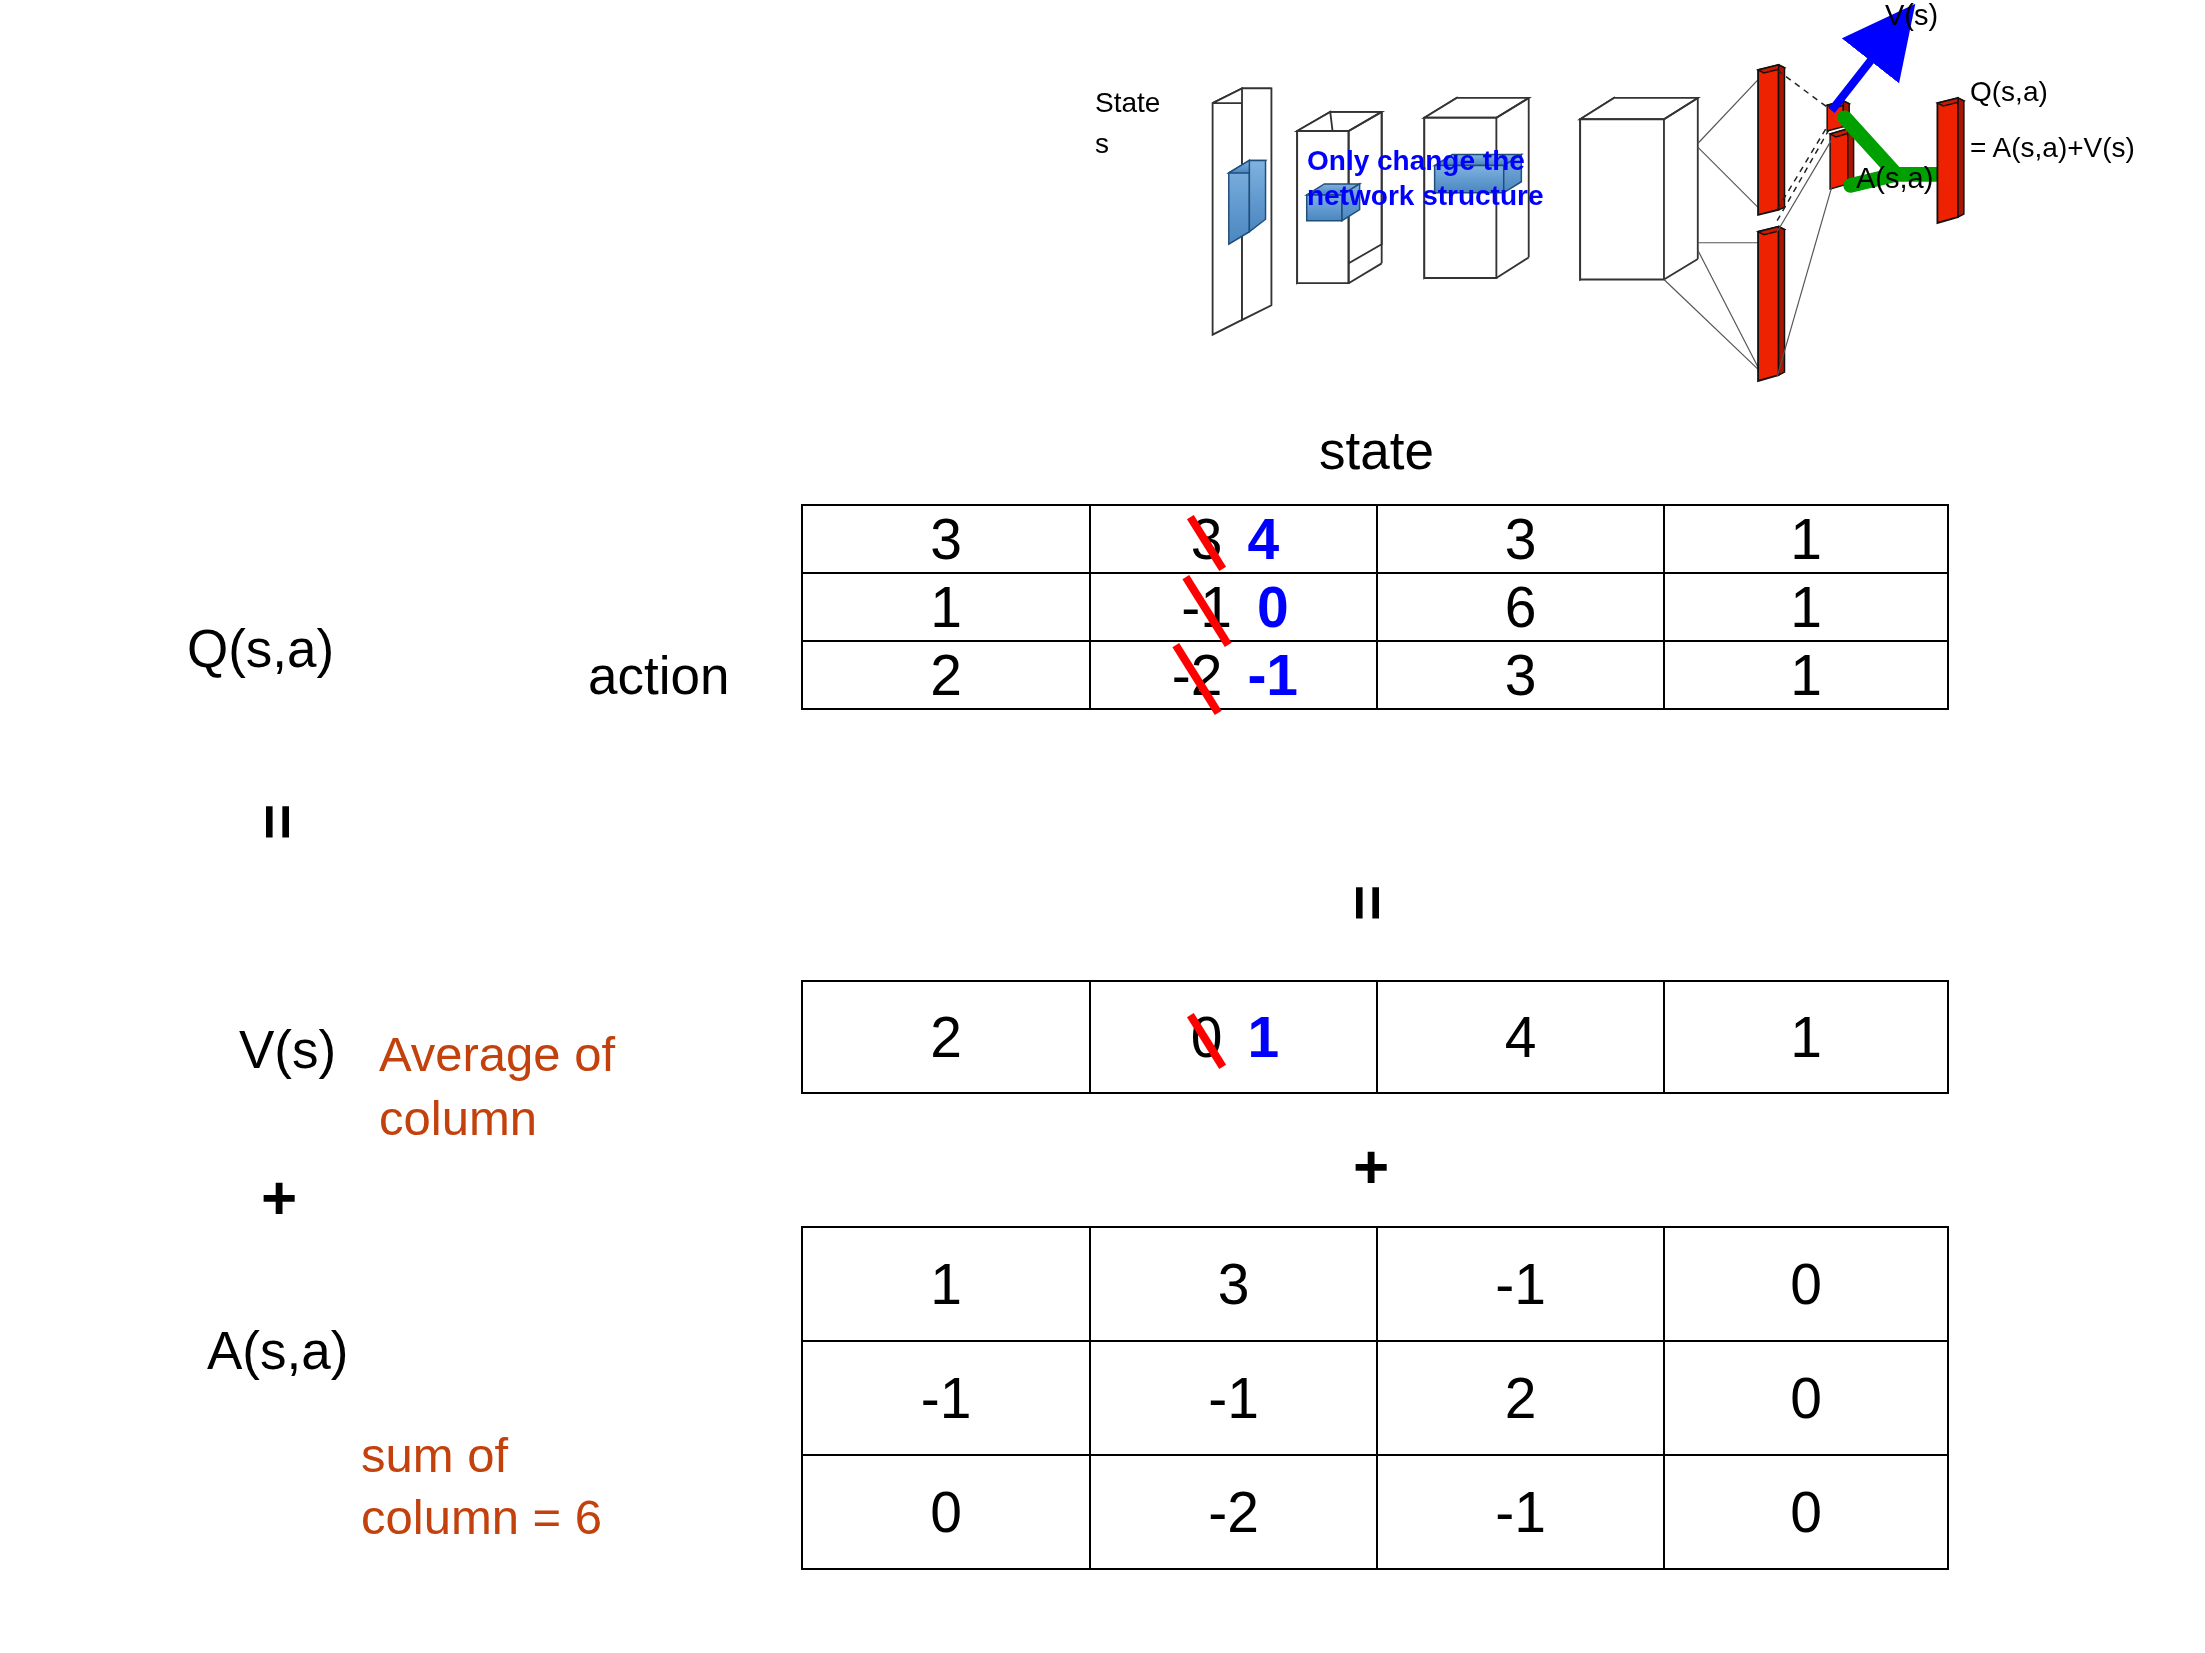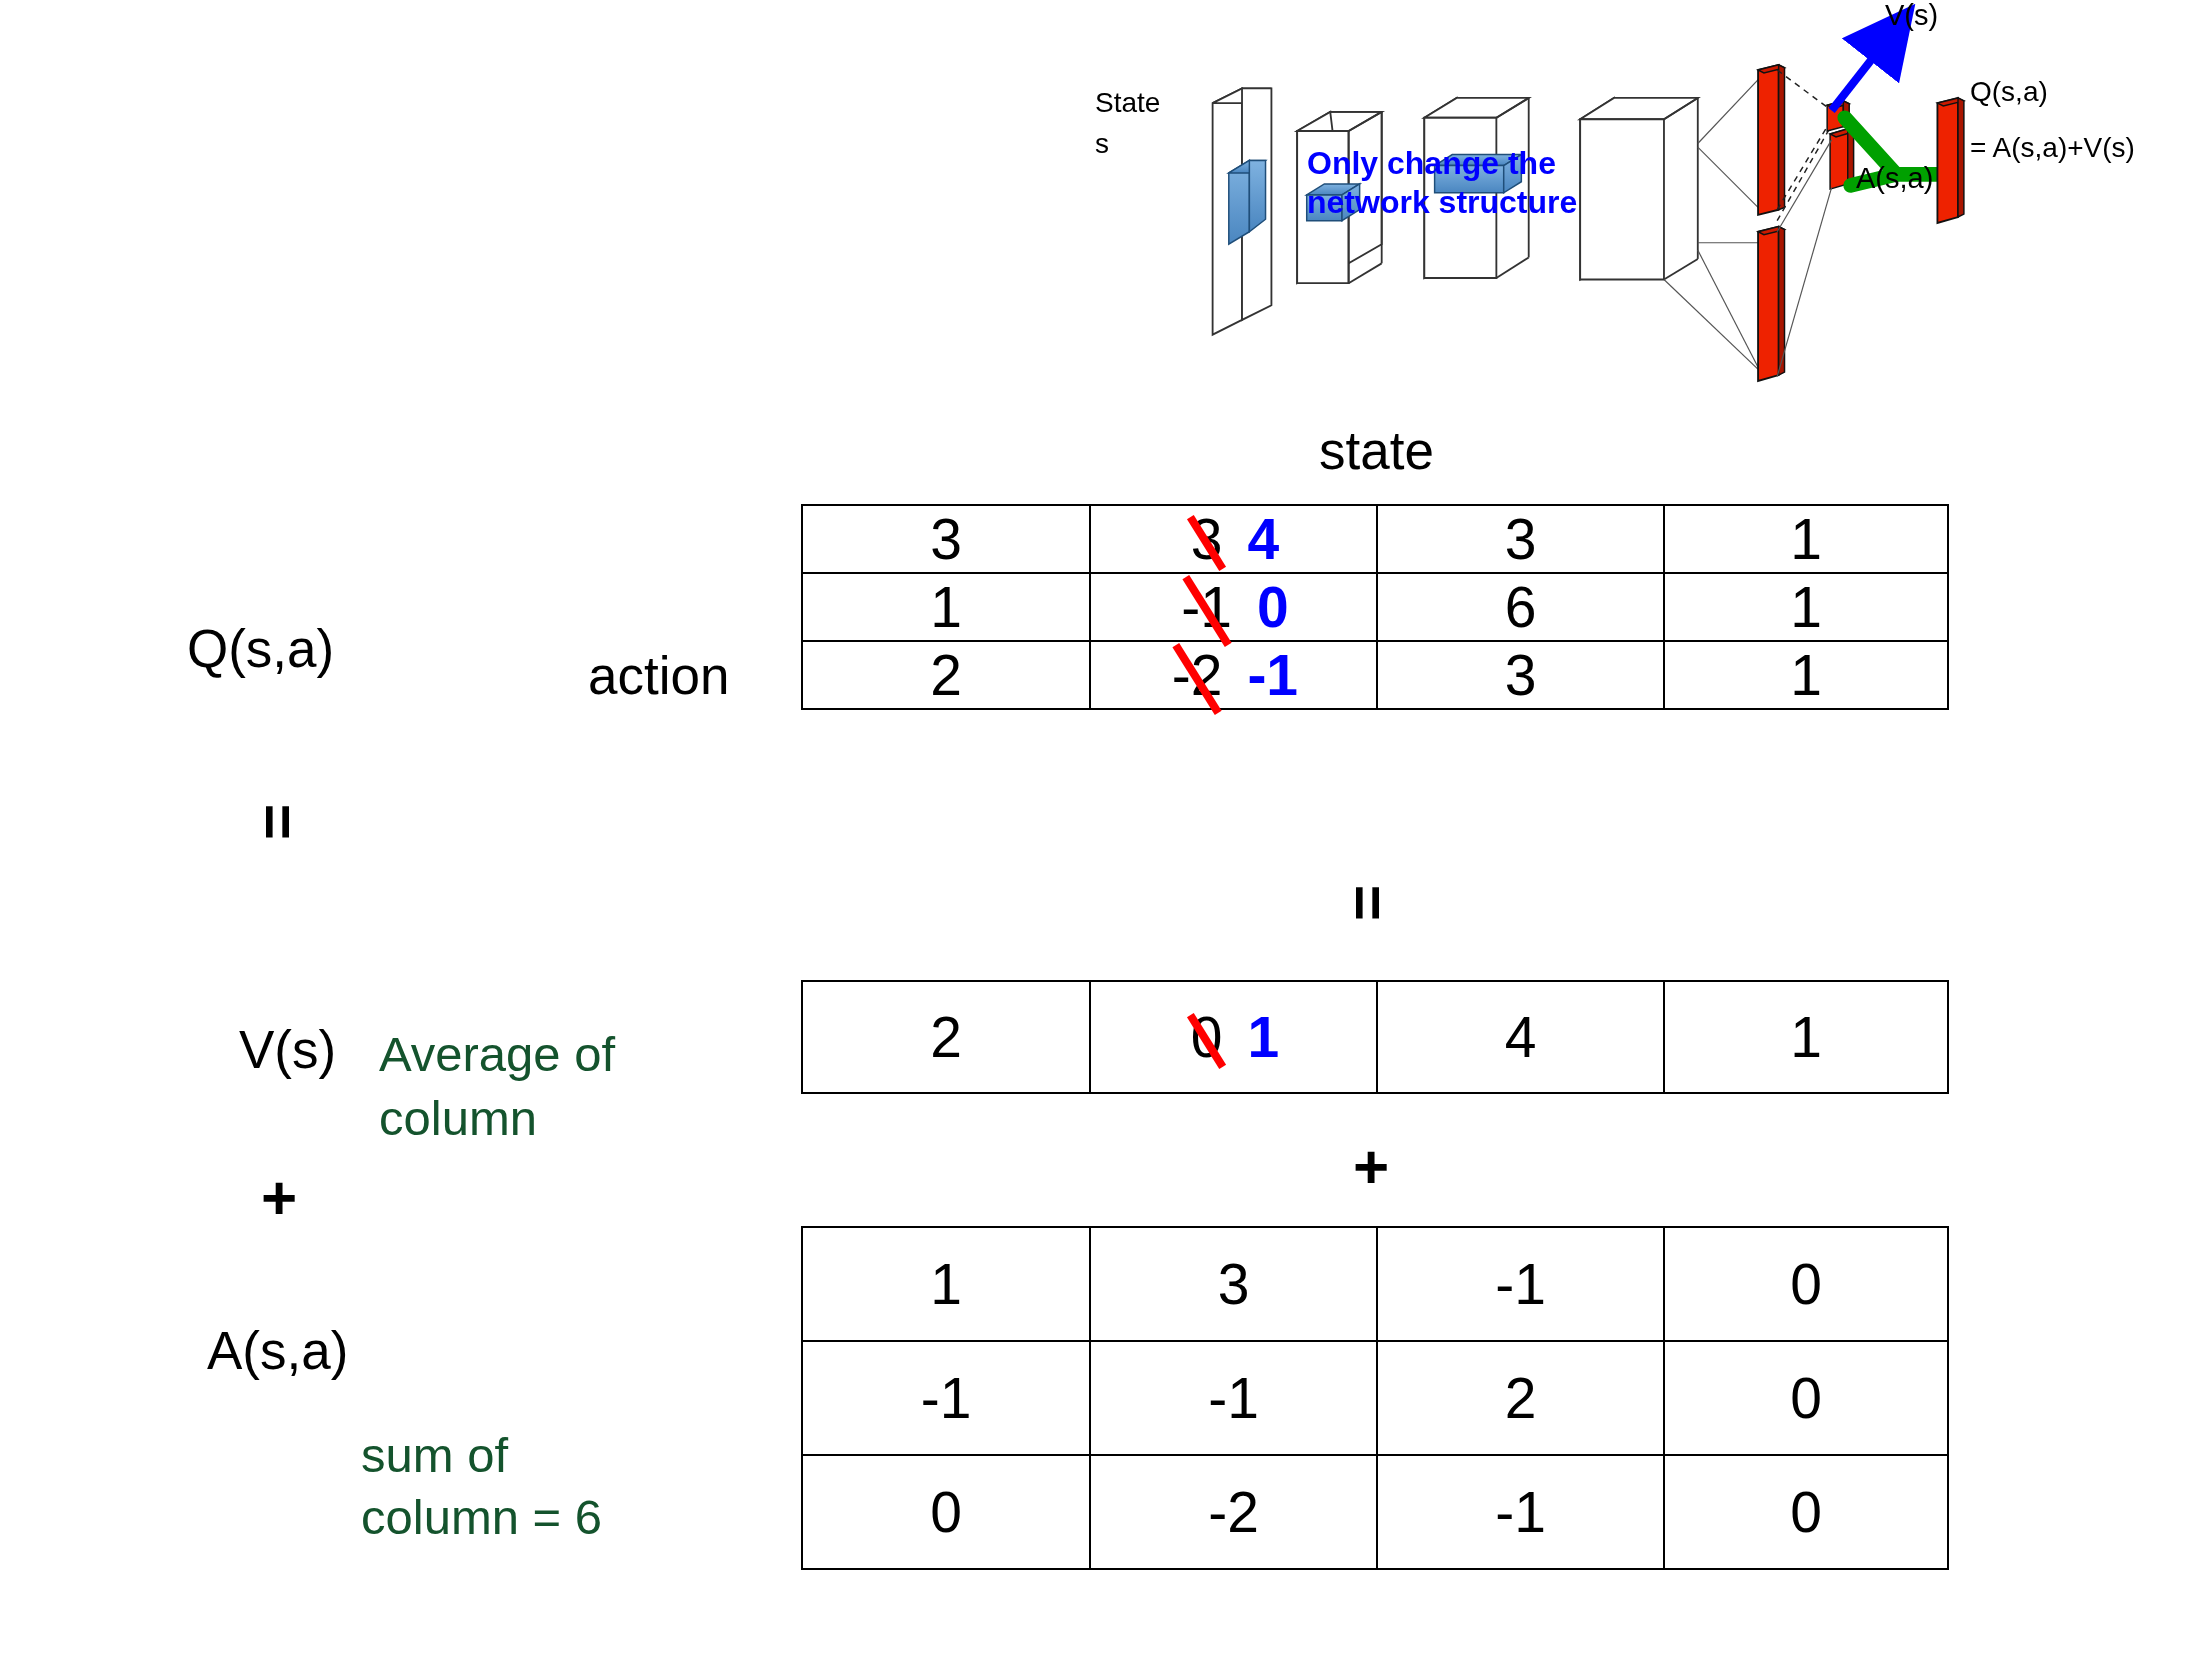--- a/index.html
+++ b/index.html
@@ -29,21 +29,21 @@
     white-space: nowrap;
   }
 
   
   .lbl {
     position: absolute;
     color: #000000;
     white-space: nowrap;
     line-height: 1.05;
   }
-  .lbl-blue { color: #14532d; }
+  .lbl-blue { color: #c2410c; }
 
   .big-eq {
     position: absolute;
     font-size: 62px;
     font-weight: 700;
     color: #000;
     line-height: 1;
     letter-spacing: -1.5px;
   }
 
@@ -235,21 +235,21 @@
       </g>
 
       <line x1="1002" y1="150" x2="1082" y2="48" stroke="#0000ff" stroke-width="11" marker-end="url(#arrowBlue)"></line>
     </svg>
 
     <div class="diag-text" style="left:0px; top:88px; font-size:28px;">
       <div>State</div>
       <div style="margin-top:10.3px;">s</div>
     </div>
 
-    <div class="diag-text diag-blue" style="left:212px; top:146px; font-size:32px; font-weight:600;">
+    <div class="diag-text diag-blue" style="left:212px; top:146px; font-size:28px; font-weight:600;">
       <div>Only change the</div>
       <div style="margin-top:4px;">network structure</div>
     </div>
 
     <div class="diag-text" style="left:790px; top:0px; font-size:29px;">V(s)</div>
 
     <div class="diag-text" style="left:761px; top:163px; font-size:29px;">A(s,a)</div>
 
     <div class="diag-text" style="left:875px; top:77px; font-size:28px;">
       <div>Q(s,a)</div>

